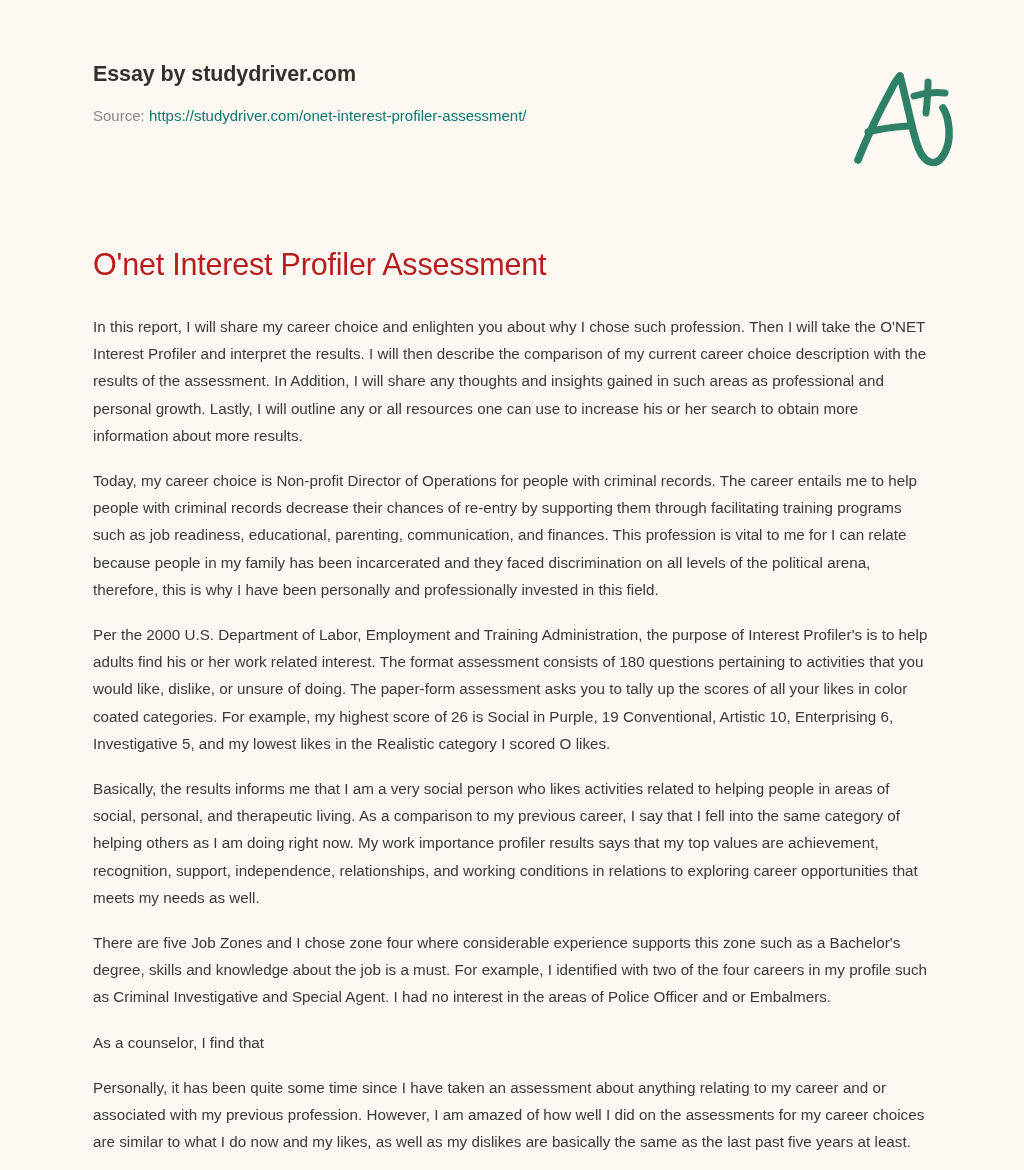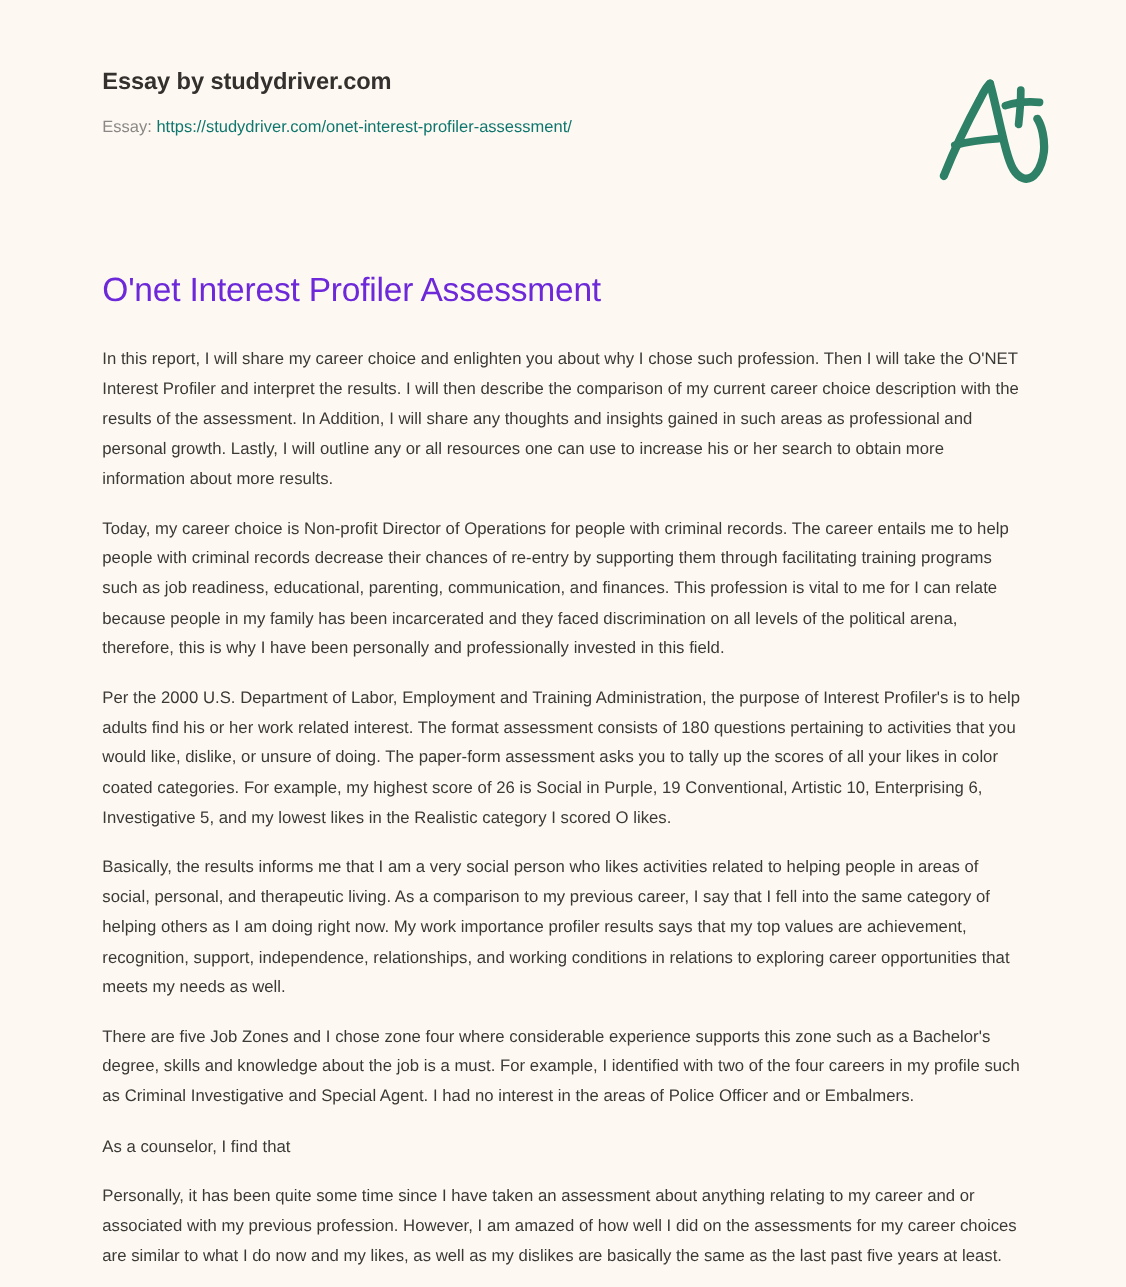--- a/index.html
+++ b/index.html
@@ -75,21 +75,21 @@
   }
 
   
   .doc-title {
     position: absolute;
     top: 245px;
     left: 93px;
     right: 92px;
     font-size: 30.5px;
     font-weight: 400;
-    color: #6d28d9;
+    color: #b91c1c;
     letter-spacing: -0.2px;
     line-height: 1.25;
     margin: 0;
   }
 
   
   .body-copy {
     position: absolute;
     top: 313px;
     left: 93px;
@@ -110,21 +110,21 @@
   }
 </style>
 </head>
 <body>
 
 <div class="page">
 
   <div class="header">
     <div class="byline">Essay by studydriver.com</div>
     <div class="source-line">
-      <span class="source-label">Essay:</span>
+      <span class="source-label">Source:</span>
       <a class="source-url" href="#">https://studydriver.com/onet-interest-profiler-assessment/</a>
     </div>
   </div>
 
   <div class="logo">
     <svg viewBox="0 0 112 104" xmlns="http://www.w3.org/2000/svg" aria-hidden="true">
       <g fill="none" stroke="#2e8066" stroke-linecap="round" stroke-linejoin="round">
 
         <path d="M12 94 C 20 74, 33 46, 45 24 C 48 18, 51 12, 54 10" stroke-width="7.5"></path>
 

